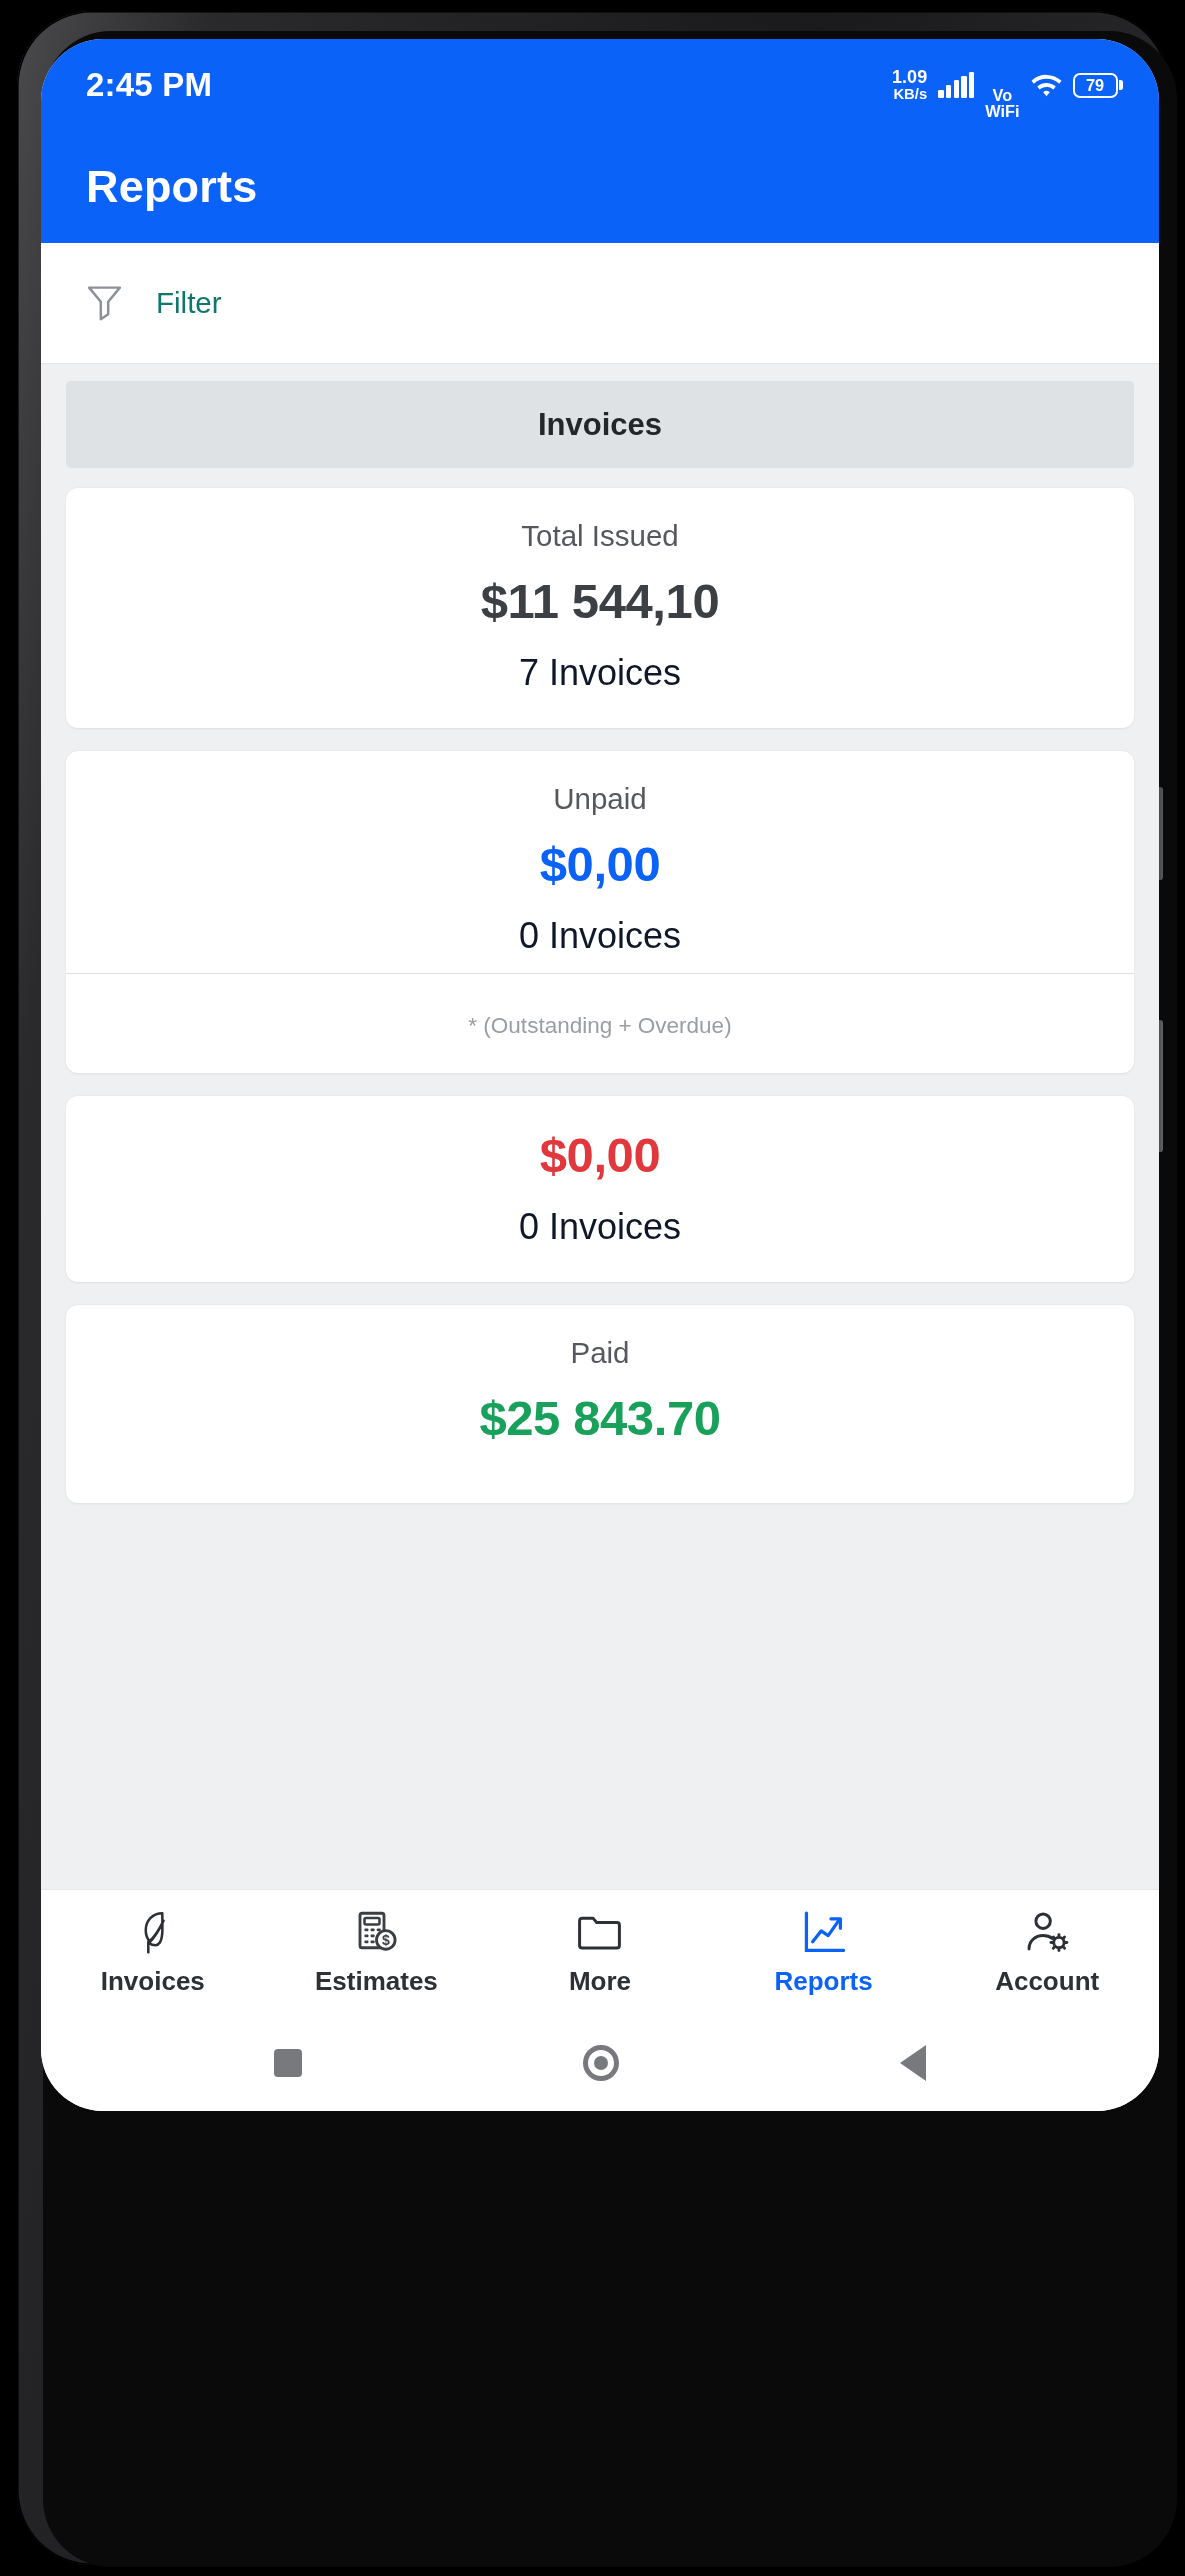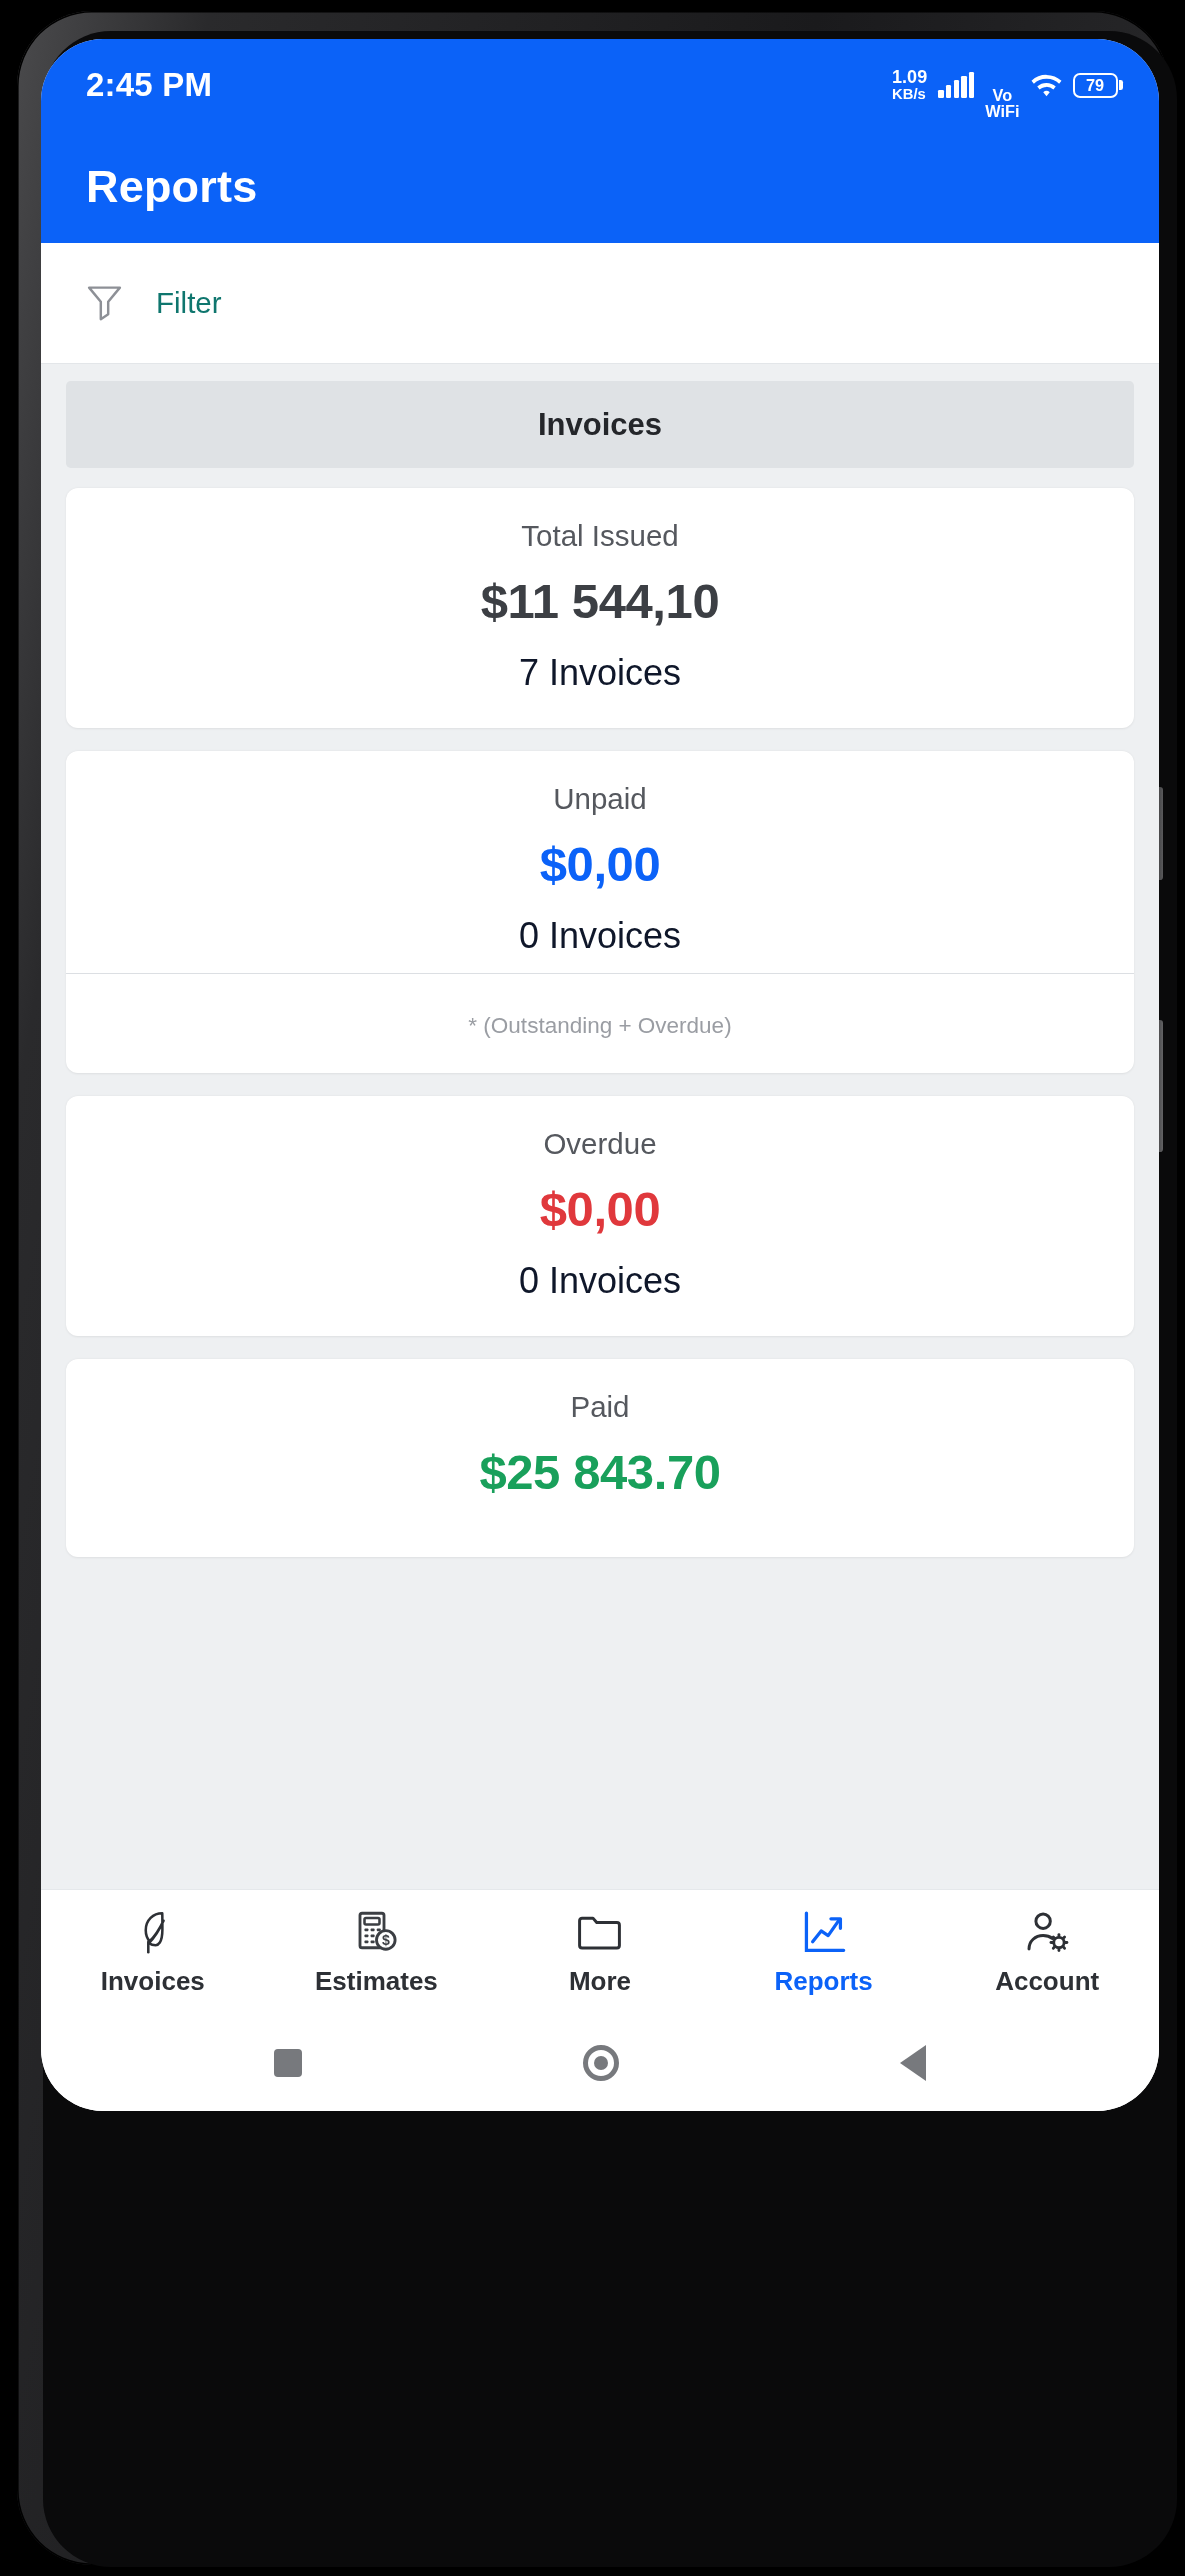--- a/index.html
+++ b/index.html
@@ -68,21 +68,21 @@
     letter-spacing: 0.2px;
   }
   .status-right {
     display: flex;
     align-items: center;
     gap: 11px;
   }
   .net-speed {
     display: flex;
     flex-direction: column;
-    align-items: flex-start;
+    align-items: flex-end;
     line-height: 1.02;
     color: #ffffff;
   }
   .net-speed .ns-val { font-size: 18px; font-weight: bold; }
   .net-speed .ns-unit { font-size: 14.8px; font-weight: bold; }
 
   .signal-bars { display: flex; align-items: flex-end; gap: 2.3px; height: 26.4px; }
   .signal-bars i { display: block; width: 5.4px; background: #fff; border-radius: 1.2px; }
   .signal-bars i:nth-child(1) { height: 8.5px; }
   .signal-bars i:nth-child(2) { height: 13.2px; }
@@ -323,21 +323,20 @@
       <div class="card">
         <div class="card-label">Unpaid</div>
         <div class="card-amount amount-blue">$0,00</div>
         <div class="card-count">0 Invoices</div>
         <div class="card-note-sep">
           <div class="card-note">* (Outstanding + Overdue)</div>
         </div>
       </div>
 
       <div class="card">
-        <div class="card-label">Overdue</div>
         <div class="card-amount amount-red">$0,00</div>
         <div class="card-count">0 Invoices</div>
       </div>
 
       <div class="card">
         <div class="card-label">Paid</div>
         <div class="card-amount amount-green">$25 843.70</div>
         <div class="card-count"></div>
       </div>
 

